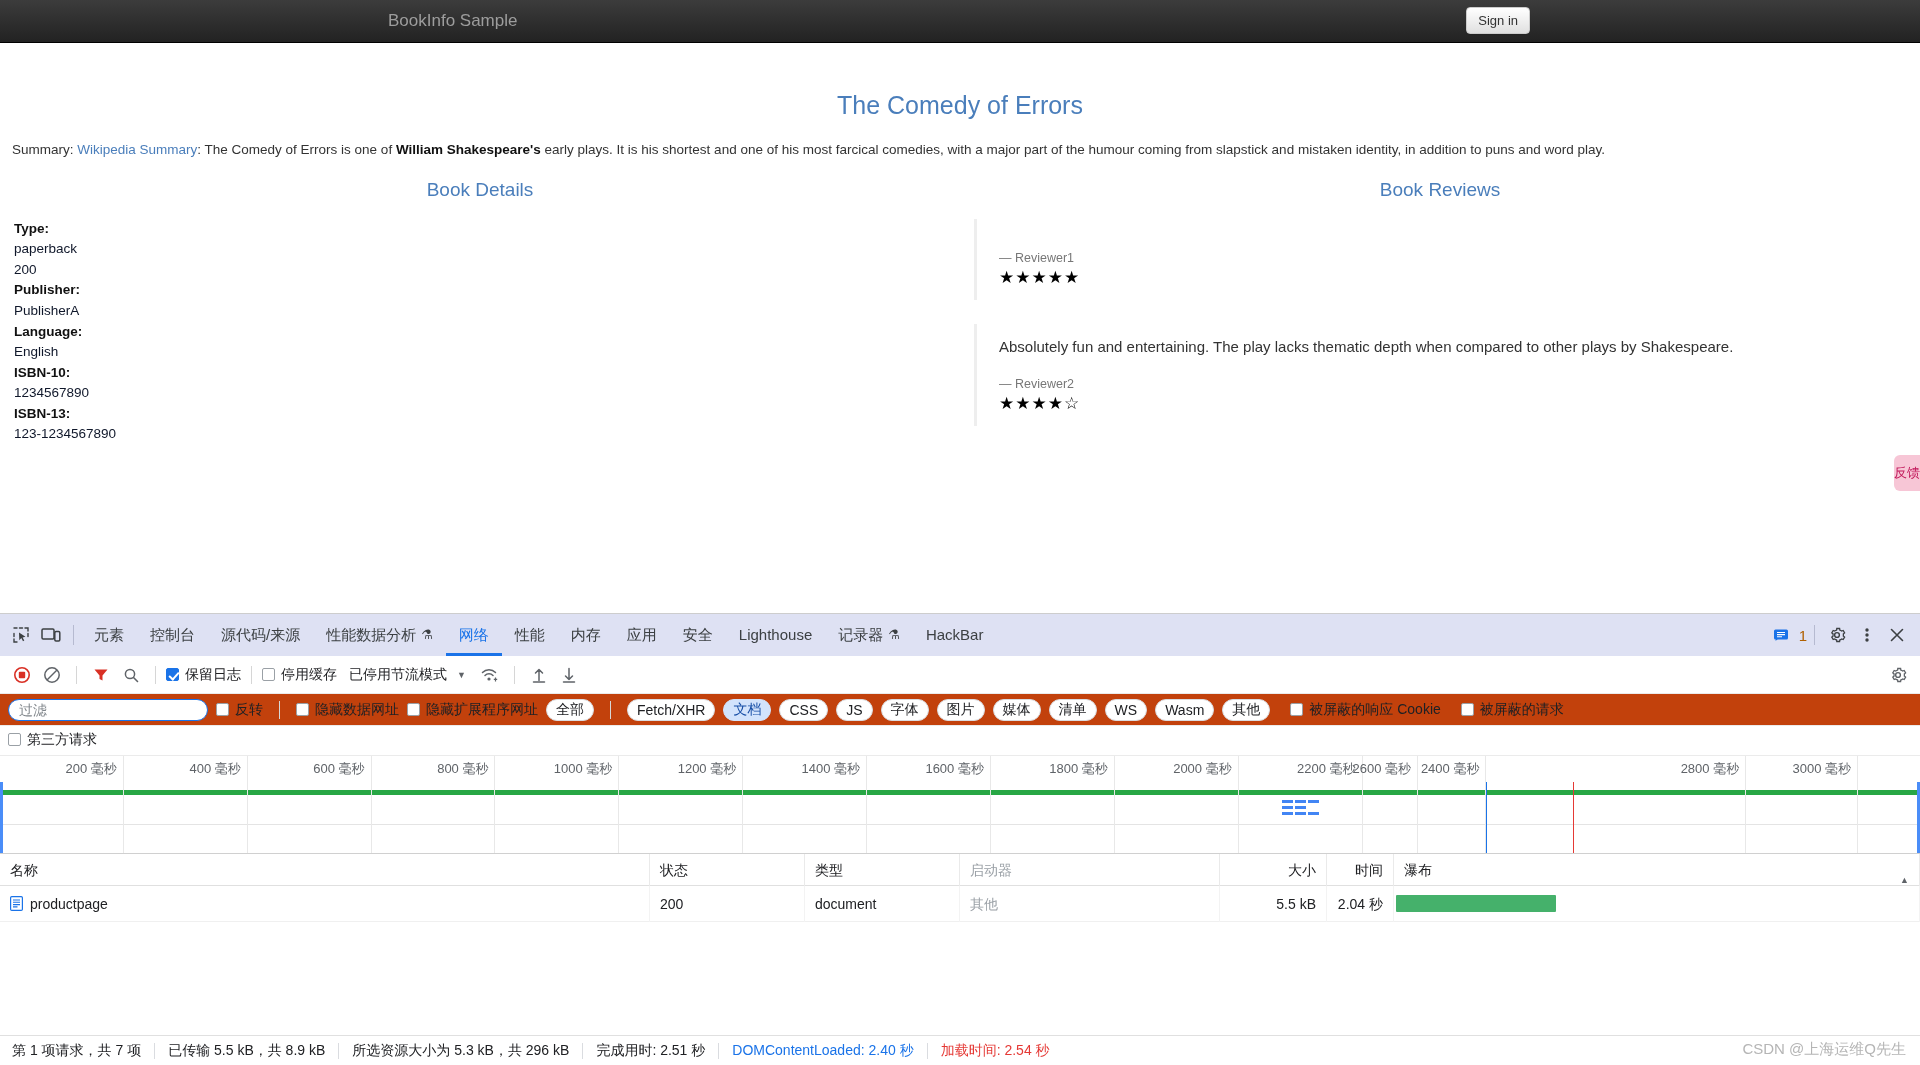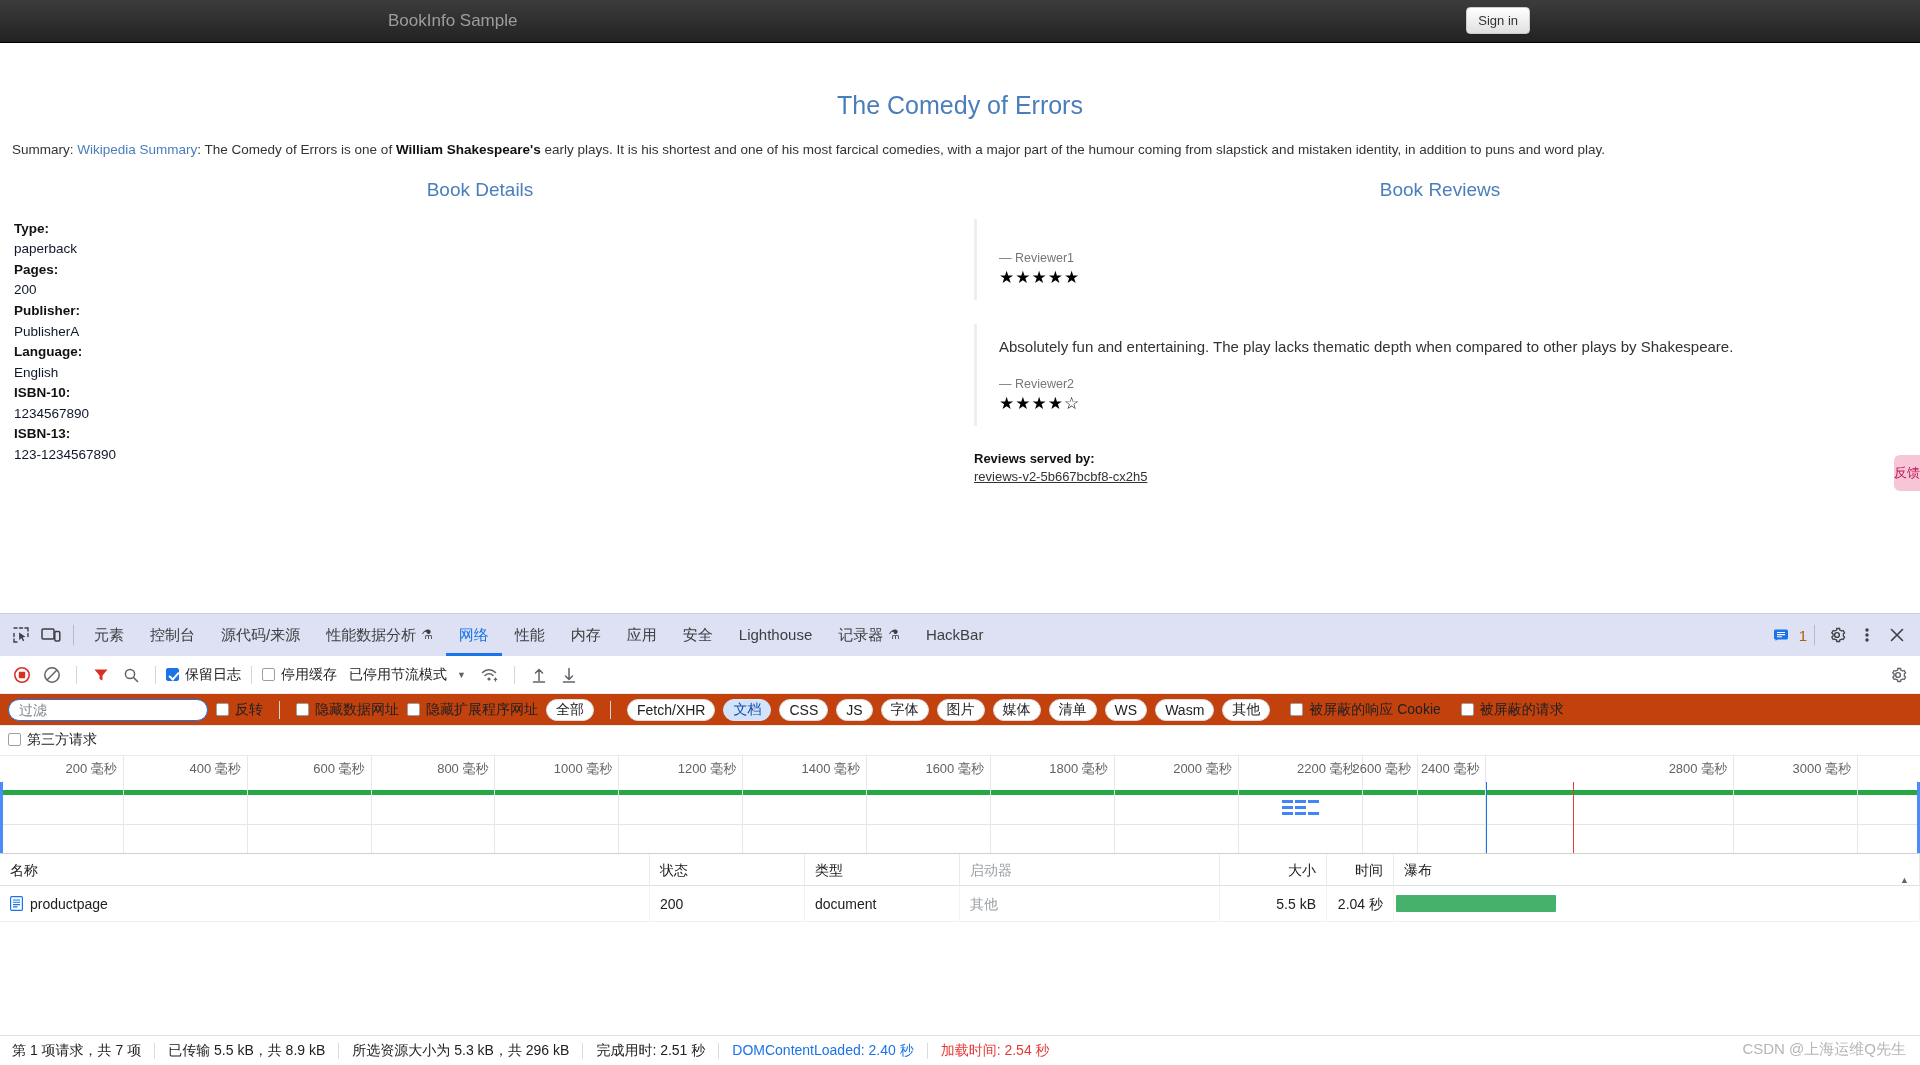--- a/index.html
+++ b/index.html
@@ -208,21 +208,20 @@
 
   <p class="summary-line"><span>Summary: </span><a href="#">Wikipedia Summary</a><span>: The Comedy of Errors is one of </span><b>William Shakespeare's</b><span> early plays. It is his shortest and one of his most farcical comedies, with a major part of the humour coming from slapstick and mistaken identity, in addition to puns and word play.</span></p>
 
   <div class="columns">
 
     <div class="col">
       <h3 class="col-heading">Book Details</h3>
       <dl class="detail-list">
         <dt>Type:</dt>
         <dd>paperback</dd>
-        <dt>Pages:</dt>
         <dd>200</dd>
         <dt>Publisher:</dt>
         <dd>PublisherA</dd>
         <dt>Language:</dt>
         <dd>English</dd>
         <dt>ISBN-10:</dt>
         <dd>1234567890</dd>
         <dt>ISBN-13:</dt>
         <dd>123-1234567890</dd>
       </dl>
@@ -235,24 +234,20 @@
         <small class="review-author">— Reviewer1</small>
         <div class="stars">★★★★★</div>
       </blockquote>
 
       <blockquote>
         <div class="review-text">Absolutely fun and entertaining. The play lacks thematic depth when compared to other plays by Shakespeare.</div>
         <small class="review-author">— Reviewer2</small>
         <div class="stars">★★★★☆</div>
       </blockquote>
 
-      <div class="reviews-served">
-        <span class="served-by-label">Reviews served by:</span>
-        <span class="served-by-value">reviews-v2-5b667bcbf8-cx2h5</span>
-      </div>
     </div>
   </div>
 
   <div class="feedback-tab">反馈</div>
 </div>
 
 <div id="devtools">
 
   <div class="dt-tabbar">
     <div class="dt-icon-btn">
@@ -501,21 +496,21 @@
       </div>
       <div class="ov-tick" style="left: 0px; width: 1362.58px;">
         <span>2200 毫秒</span>
       </div>
       <div class="ov-tick" style="left: 0px; width: 1486.45px;">
         <span>2400 毫秒</span>
       </div>
       <div class="ov-tick" style="left: 0px; width: 1418px;">
         <span>2600 毫秒</span>
       </div>
-      <div class="ov-tick" style="left: 0px; width: 1734.19px;">
+      <div class="ov-tick" style="left: 12px; width: 1734.19px;">
         <span>2800 毫秒</span>
       </div>
       <div class="ov-tick" style="left: 0px; width: 1858.06px;">
         <span>3000 毫秒</span>
       </div>
       <div class="ov-dcl" style="left: 1486.45px;"></div>
       <div class="ov-load" style="left: 1573.16px;"></div>
     </div>
 
   <div class="dt-table">

